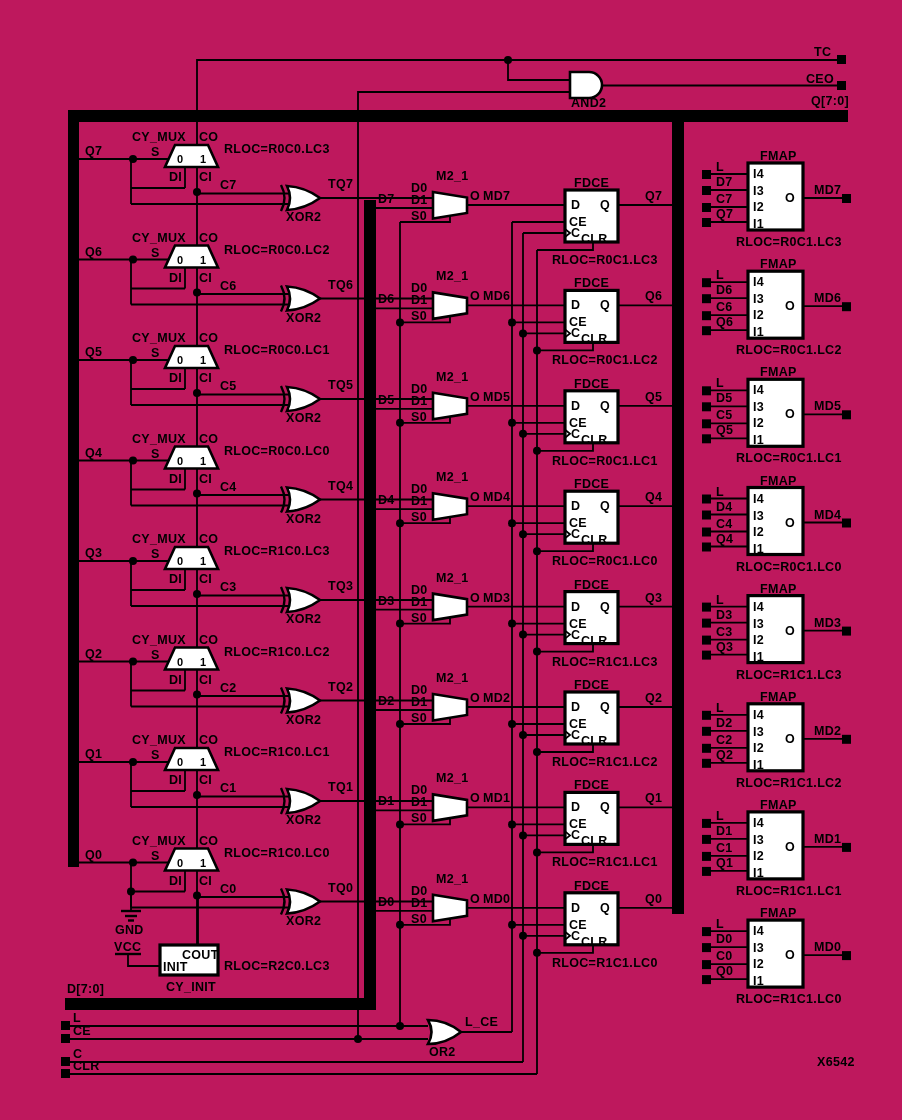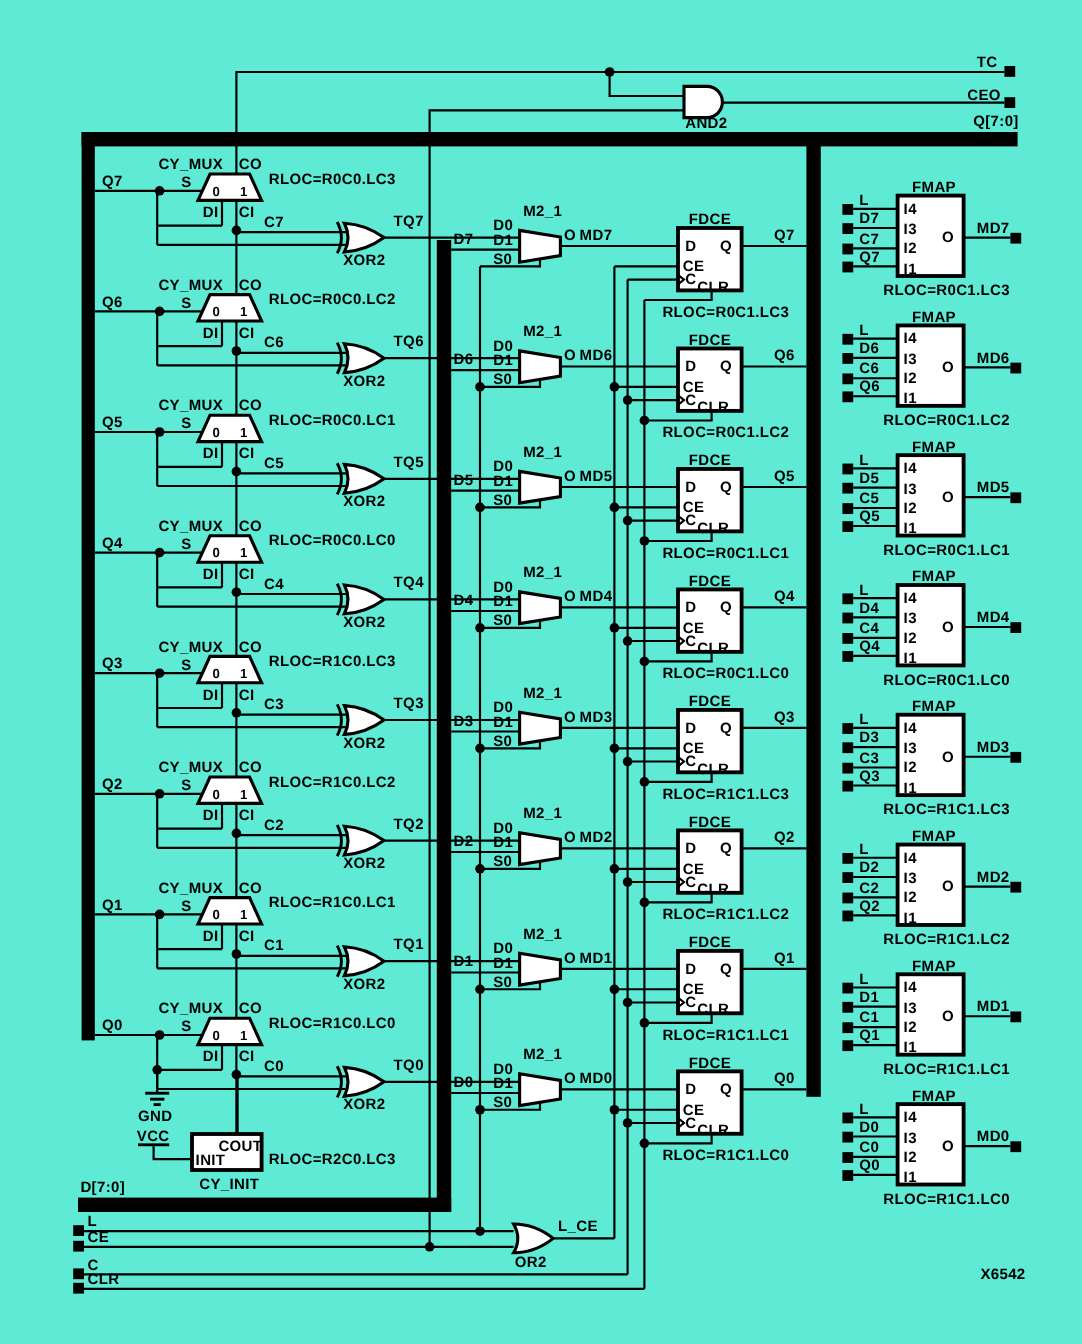--- a/index.html
+++ b/index.html
@@ -1,16 +1,16 @@
 <!DOCTYPE html>
 <html><head>
 <meta charset="utf-8">
 <style>
   html,body{margin:0;padding:0;background:#ffffff;}
-  #page{width:902px;height:1120px;background:#5eead4;position:relative;overflow:hidden;}
+  #page{width:902px;height:1120px;background:#be185d;position:relative;overflow:hidden;}
   svg{display:block;}
   .lbl{font-family:"Liberation Sans",sans-serif;font-weight:bold;font-size:12.5px;fill:#000;letter-spacing:0.3px;}
   .lbl-sm{font-family:"Liberation Sans",sans-serif;font-weight:bold;font-size:11px;fill:#000;}
   .wire{stroke:#000;stroke-width:1.8;fill:none;}
   .thin{stroke:#000;stroke-width:2.4;fill:none;}
   .sym{stroke:#000;stroke-width:2.6;fill:#fff;}
   .box{stroke:#000;stroke-width:3.2;fill:#fff;}
   .bus{fill:#000;stroke:none;}
   .dot{fill:#000;stroke:none;}
   .pin{fill:#000;stroke:none;}

